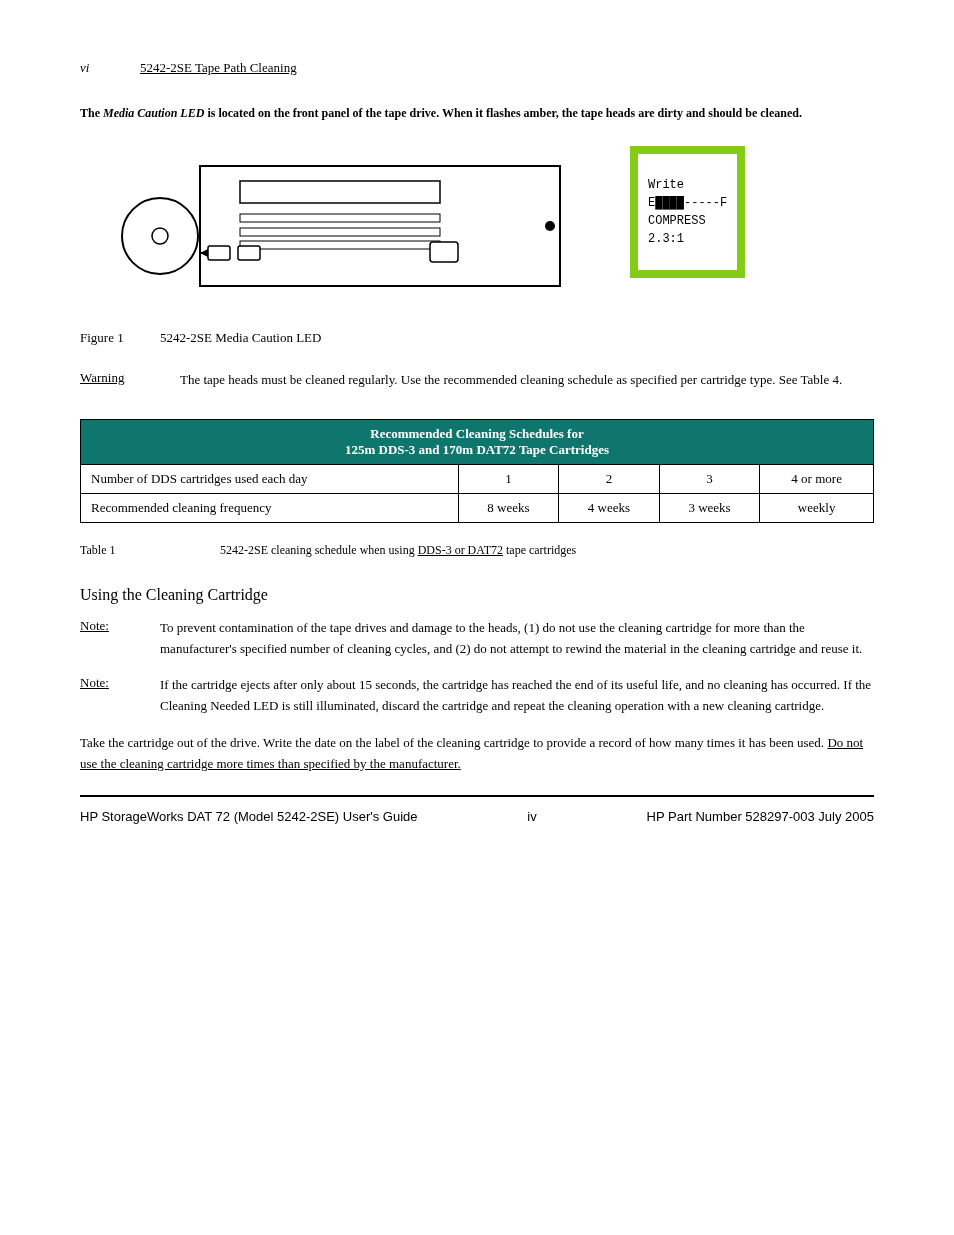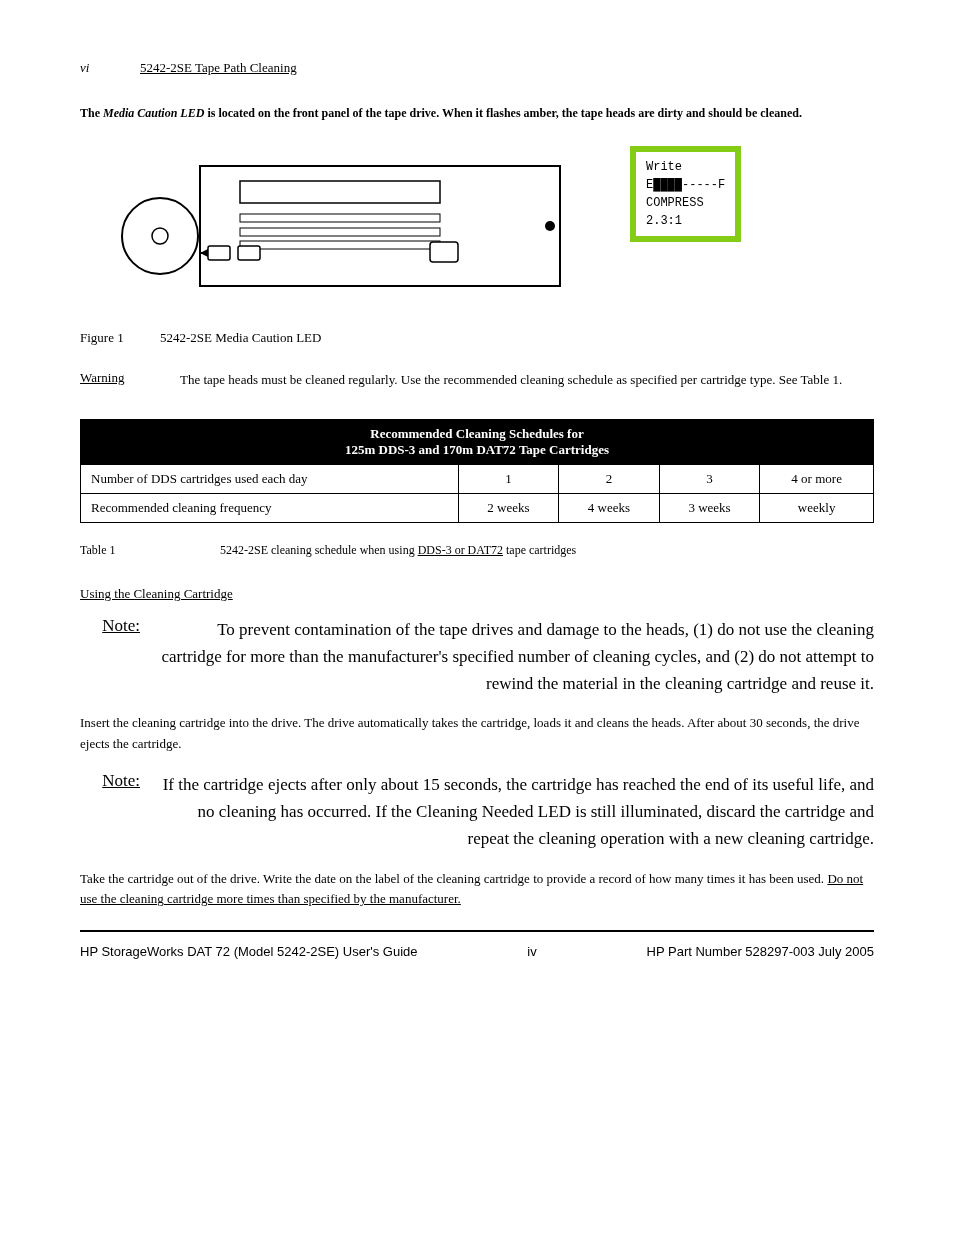--- a/index.html
+++ b/index.html
@@ -45,22 +45,22 @@
       align-items: flex-start;
       margin-bottom: 24px;
       margin-left: 30px;
     }
     .tape-drive-svg {
       width: 500px;
       height: 160px;
     }
     .lcd-box {
       margin-left: 20px;
-      border: 6px solid #84cc16;
-      padding: 6px 10px;
+      border: 8px solid #84cc16;
+      padding: 22px 10px;
       font-family: 'Courier New', monospace;
       font-size: 12px;
       line-height: 1.5;
       white-space: pre;
       min-width: 110px;
     }
     .figure-caption {
       display: flex;
       margin-bottom: 24px;
       font-size: 13px;
@@ -84,21 +84,21 @@
       line-height: 1.6;
     }
     
     .cleaning-table {
       width: 100%;
       border-collapse: collapse;
       margin-bottom: 20px;
       font-size: 13px;
     }
     .table-header-top {
-      background: #000000;
+      background: #0f766e;
       color: #fff;
       text-align: center;
       font-weight: bold;
       padding: 6px 10px;
     }
     .cleaning-table td {
       border: 1px solid #000;
       padding: 6px 10px;
       vertical-align: top;
     }
@@ -114,30 +114,28 @@
       margin-bottom: 28px;
       font-size: 12px;
     }
     .table-label {
       min-width: 80px;
     }
     .table-caption-text {
       flex: 1;
     }
     .section-heading {
-      text-decoration: underline;
-      font-size: 13px;
+      font-size: 16px;
       margin-bottom: 14px;
     }
     .note-row {
       display: flex;
       gap: 20px;
       margin-bottom: 16px;
-      font-size: 17px;
-      text-align: right;
+      font-size: 13px;
     }
     .note-label {
       text-decoration: underline;
       min-width: 60px;
     }
     .note-text {
       flex: 1;
       line-height: 1.6;
     }
     .para {
@@ -210,21 +208,21 @@
     <div class="lcd-box">Write<br>E████-----F<br>COMPRESS<br>2.3:1</div>
   </div>
 
   <div class="figure-caption">
     <span class="figure-label">Figure 1</span>
     <span>5242-2SE Media Caution LED</span>
   </div>
 
   <div class="warning-row">
     <span class="warning-label">Warning</span>
-    <span class="warning-text">The tape heads must be cleaned regularly. Use the recommended cleaning schedule as specified per cartridge type. See Table 1.</span>
+    <span class="warning-text">The tape heads must be cleaned regularly. Use the recommended cleaning schedule as specified per cartridge type. See Table 4.</span>
   </div>
 
   <table class="cleaning-table">
     <thead>
       <tr>
         <td colspan="5" class="table-header-top">
           <div>Recommended Cleaning Schedules for</div>
           <div>125m DDS-3 and 170m DAT72 Tape Cartridges</div>
         </td>
       </tr>
@@ -232,21 +230,21 @@
     <tbody>
       <tr>
         <td class="row-label">Number of DDS cartridges used each day</td>
         <td class="data-cell">1</td>
         <td class="data-cell">2</td>
         <td class="data-cell">3</td>
         <td class="data-cell">4 or more</td>
       </tr>
       <tr>
         <td class="row-label">Recommended cleaning frequency</td>
-        <td class="data-cell">2 weeks</td>
+        <td class="data-cell">8 weeks</td>
         <td class="data-cell">4 weeks</td>
         <td class="data-cell">3 weeks</td>
         <td class="data-cell">weekly</td>
       </tr>
     </tbody>
   </table>
 
   <div class="table-caption">
     <span class="table-label">Table 1</span>
     <span class="table-caption-text">
@@ -254,21 +252,20 @@
     </span>
   </div>
 
   <div class="section-heading">Using the Cleaning Cartridge</div>
 
   <div class="note-row">
     <span class="note-label">Note:</span>
     <span class="note-text">To prevent contamination of the tape drives and damage to the heads, (1) do not use the cleaning cartridge for more than the manufacturer's specified number of cleaning cycles, and (2) do not attempt to rewind the material in the cleaning cartridge and reuse it.</span>
   </div>
 
-  <div class="para">Insert the cleaning cartridge into the drive. The drive automatically takes the cartridge, loads it and cleans the heads. After about 30 seconds, the drive ejects the cartridge.</div>
 
   <div class="note-row">
     <span class="note-label">Note:</span>
     <span class="note-text">If the cartridge ejects after only about 15 seconds, the cartridge has reached the end of its useful life, and no cleaning has occurred. If the Cleaning Needed LED is still illuminated, discard the cartridge and repeat the cleaning operation with a new cleaning cartridge.</span>
   </div>
 
   <div class="para">
     <span>Take the cartridge out of the drive. Write the date on the label of the cleaning cartridge to provide a record of how many times it has been used. </span><span class="underline-link">Do not use the cleaning cartridge more times than specified by the manufacturer.</span>
   </div>
 

